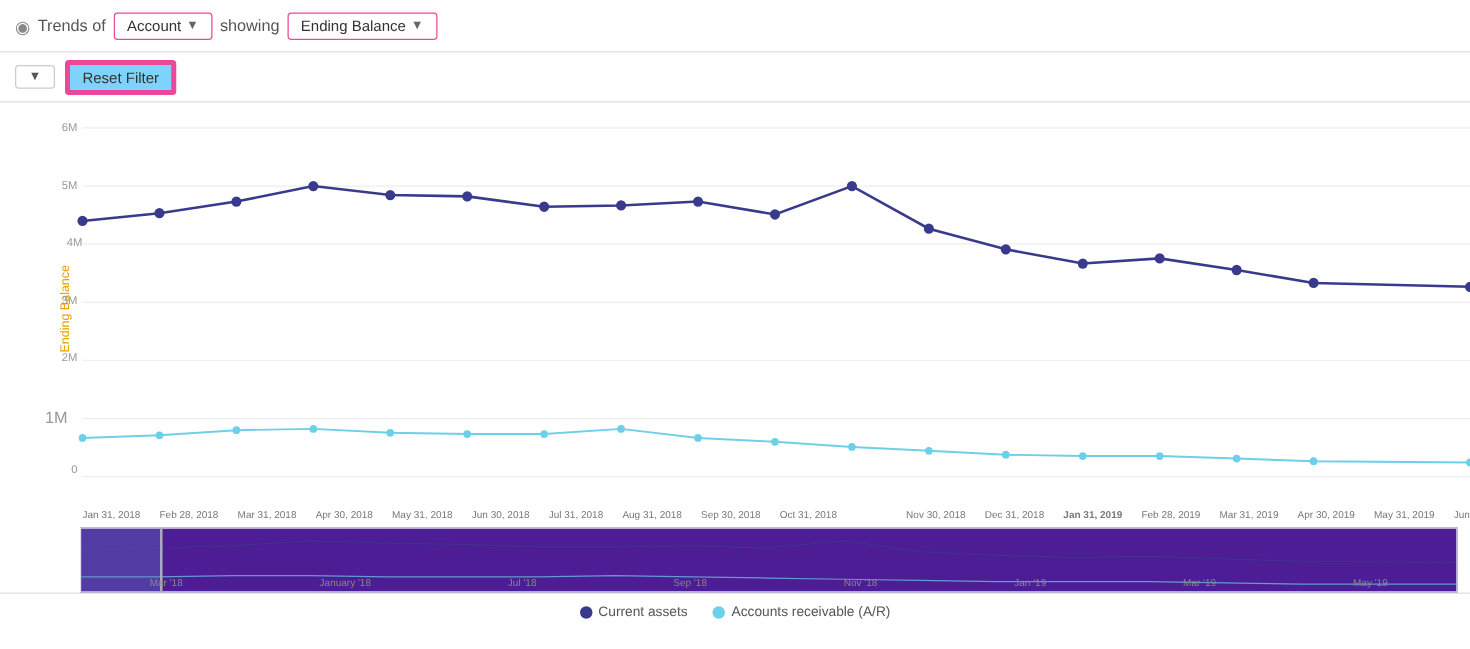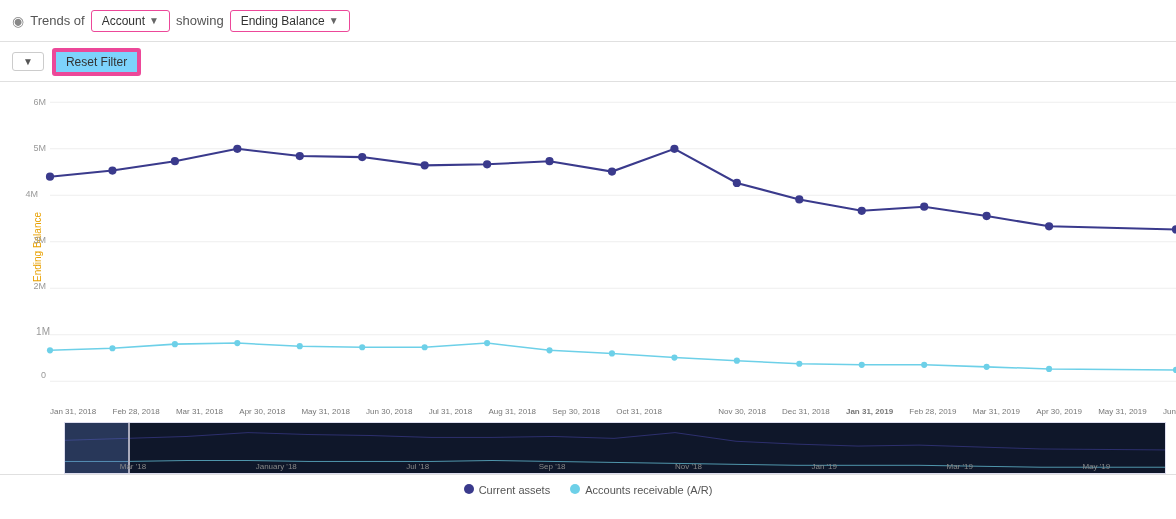--- a/index.html
+++ b/index.html
@@ -80,20 +80,21 @@
       display: flex;
       justify-content: center;
       align-items: center;
       gap: 20px;
       height: 30px;
       border-top: 1px solid #e0e0e0;
     }
 
     .legend-item {
       display: flex;
+      align-items: center;
       gap: 5px;
       font-size: 11px;
       color: #555;
     }
 
     .legend-dot {
       width: 10px;
       height: 10px;
       border-radius: 50%;
     }
@@ -116,33 +117,33 @@
 </div>
 
 <div class="filter-bar">
   <div class="filter-tag">
     <span style="font-size:10px;">▼</span>
   </div>
   <button class="reset-btn">Reset Filter</button>
 </div>
 
 <div class="chart-area">
-  <div style="position:relative; height:310px; display:flex;">
+  <div style="position:relative; height:310px; display:flex;padding-left:16px;">
 
     <div style="width:50px; position:relative; flex-shrink:0;">
       <div style="position:absolute; left:2px; top:50%; transform:translateY(-50%) rotate(-90deg); font-size:10px; color:#e8a000; white-space:nowrap; transform-origin:center; writing-mode:horizontal-tb;">
         <span>Ending Balance</span>
       </div>
 
       <div style="position:absolute; right:4px; top:5px; font-size:9px; color:#999;">6M</div>
       <div style="position:absolute; right:4px; top:51px; font-size:9px; color:#999;">5M</div>
-      <div style="position:absolute; right:12px; top:97px; font-size:9px; color:#999;">4M</div>
+      <div style="position:absolute; right:0; top:97px; font-size:9px; color:#999;">4M</div>
       <div style="position:absolute; right:4px; top:143px; font-size:9px; color:#999;">3M</div>
       <div style="position:absolute; right:4px; top:189px; font-size:9px; color:#999;">2M</div>
-      <div style="position:absolute; right:0; top:234px; font-size:10px; color:#999;">1M</div>
+      <div style="position:absolute; right:12px; top:234px; font-size:13px; color:#999;">1M</div>
       <div style="position:absolute; right:4px; top:278px; font-size:9px; color:#999;">0</div>
     </div>
 
     <div style="flex:1; position:relative;">
       <svg width="100%" height="100%" viewBox="0 0 1100 300" preserveAspectRatio="none" style="overflow:visible;">
 
         <line x1="0" y1="10" x2="1100" y2="10" stroke="#eee" stroke-width="1"></line>
         <line x1="0" y1="55" x2="1100" y2="55" stroke="#eee" stroke-width="1"></line>
         <line x1="0" y1="100" x2="1100" y2="100" stroke="#eee" stroke-width="1"></line>
         <line x1="0" y1="145" x2="1100" y2="145" stroke="#eee" stroke-width="1"></line>
@@ -248,21 +249,21 @@
         <span style="font-size:8px;color:#777;white-space:nowrap;">Feb 28, 2019</span>
         <span style="font-size:8px;color:#777;white-space:nowrap;">Mar 31, 2019</span>
         <span style="font-size:8px;color:#777;white-space:nowrap;">Apr 30, 2019</span>
         <span style="font-size:8px;color:#777;white-space:nowrap;">May 31, 2019</span>
         <span style="font-size:8px;color:#777;white-space:nowrap;">Jun</span>
       </div>
     </div>
   </div>
 </div>
 
-<div style="position:relative; height:52px; margin-left:64px; margin-right:10px; background:#0f172a; border:1px solid #dde;">
+<div style="position:relative; height:52px; margin-left:64px; margin-right:10px; background:#4c1d95; border:1px solid #dde;">
   
   <div style="position:absolute; top:0; left:0; width:65px; height:100%; background:rgba(100,130,200,0.3); border-right:2px solid #aab; cursor:ew-resize;"></div>
   
   <svg width="100%" height="100%" viewBox="0 0 1100 52" preserveAspectRatio="none">
     <polyline fill="none" stroke="#3a3a8c" stroke-width="1" opacity="0.7" points="0,18 61,16 122,14 183,10 244,12 305,13 366,15 427,15 488,14 549,16 610,10 671,19 732,22 793,24 854,23 915,25 976,27 1100,28"></polyline>
     <polyline fill="none" stroke="#6dd0e8" stroke-width="1" opacity="0.7" points="0,40 61,40 122,39 183,39 244,40 305,40 366,40 427,39 488,40 549,41 610,42 671,43 732,44 793,44 854,44 915,45 976,46 1100,46"></polyline>
   </svg>
   
   <div style="display:flex; justify-content:space-around; position:absolute; bottom:2px; left:0; right:0;">
     <span style="font-size:8px;color:#888;">Mar '18</span>

